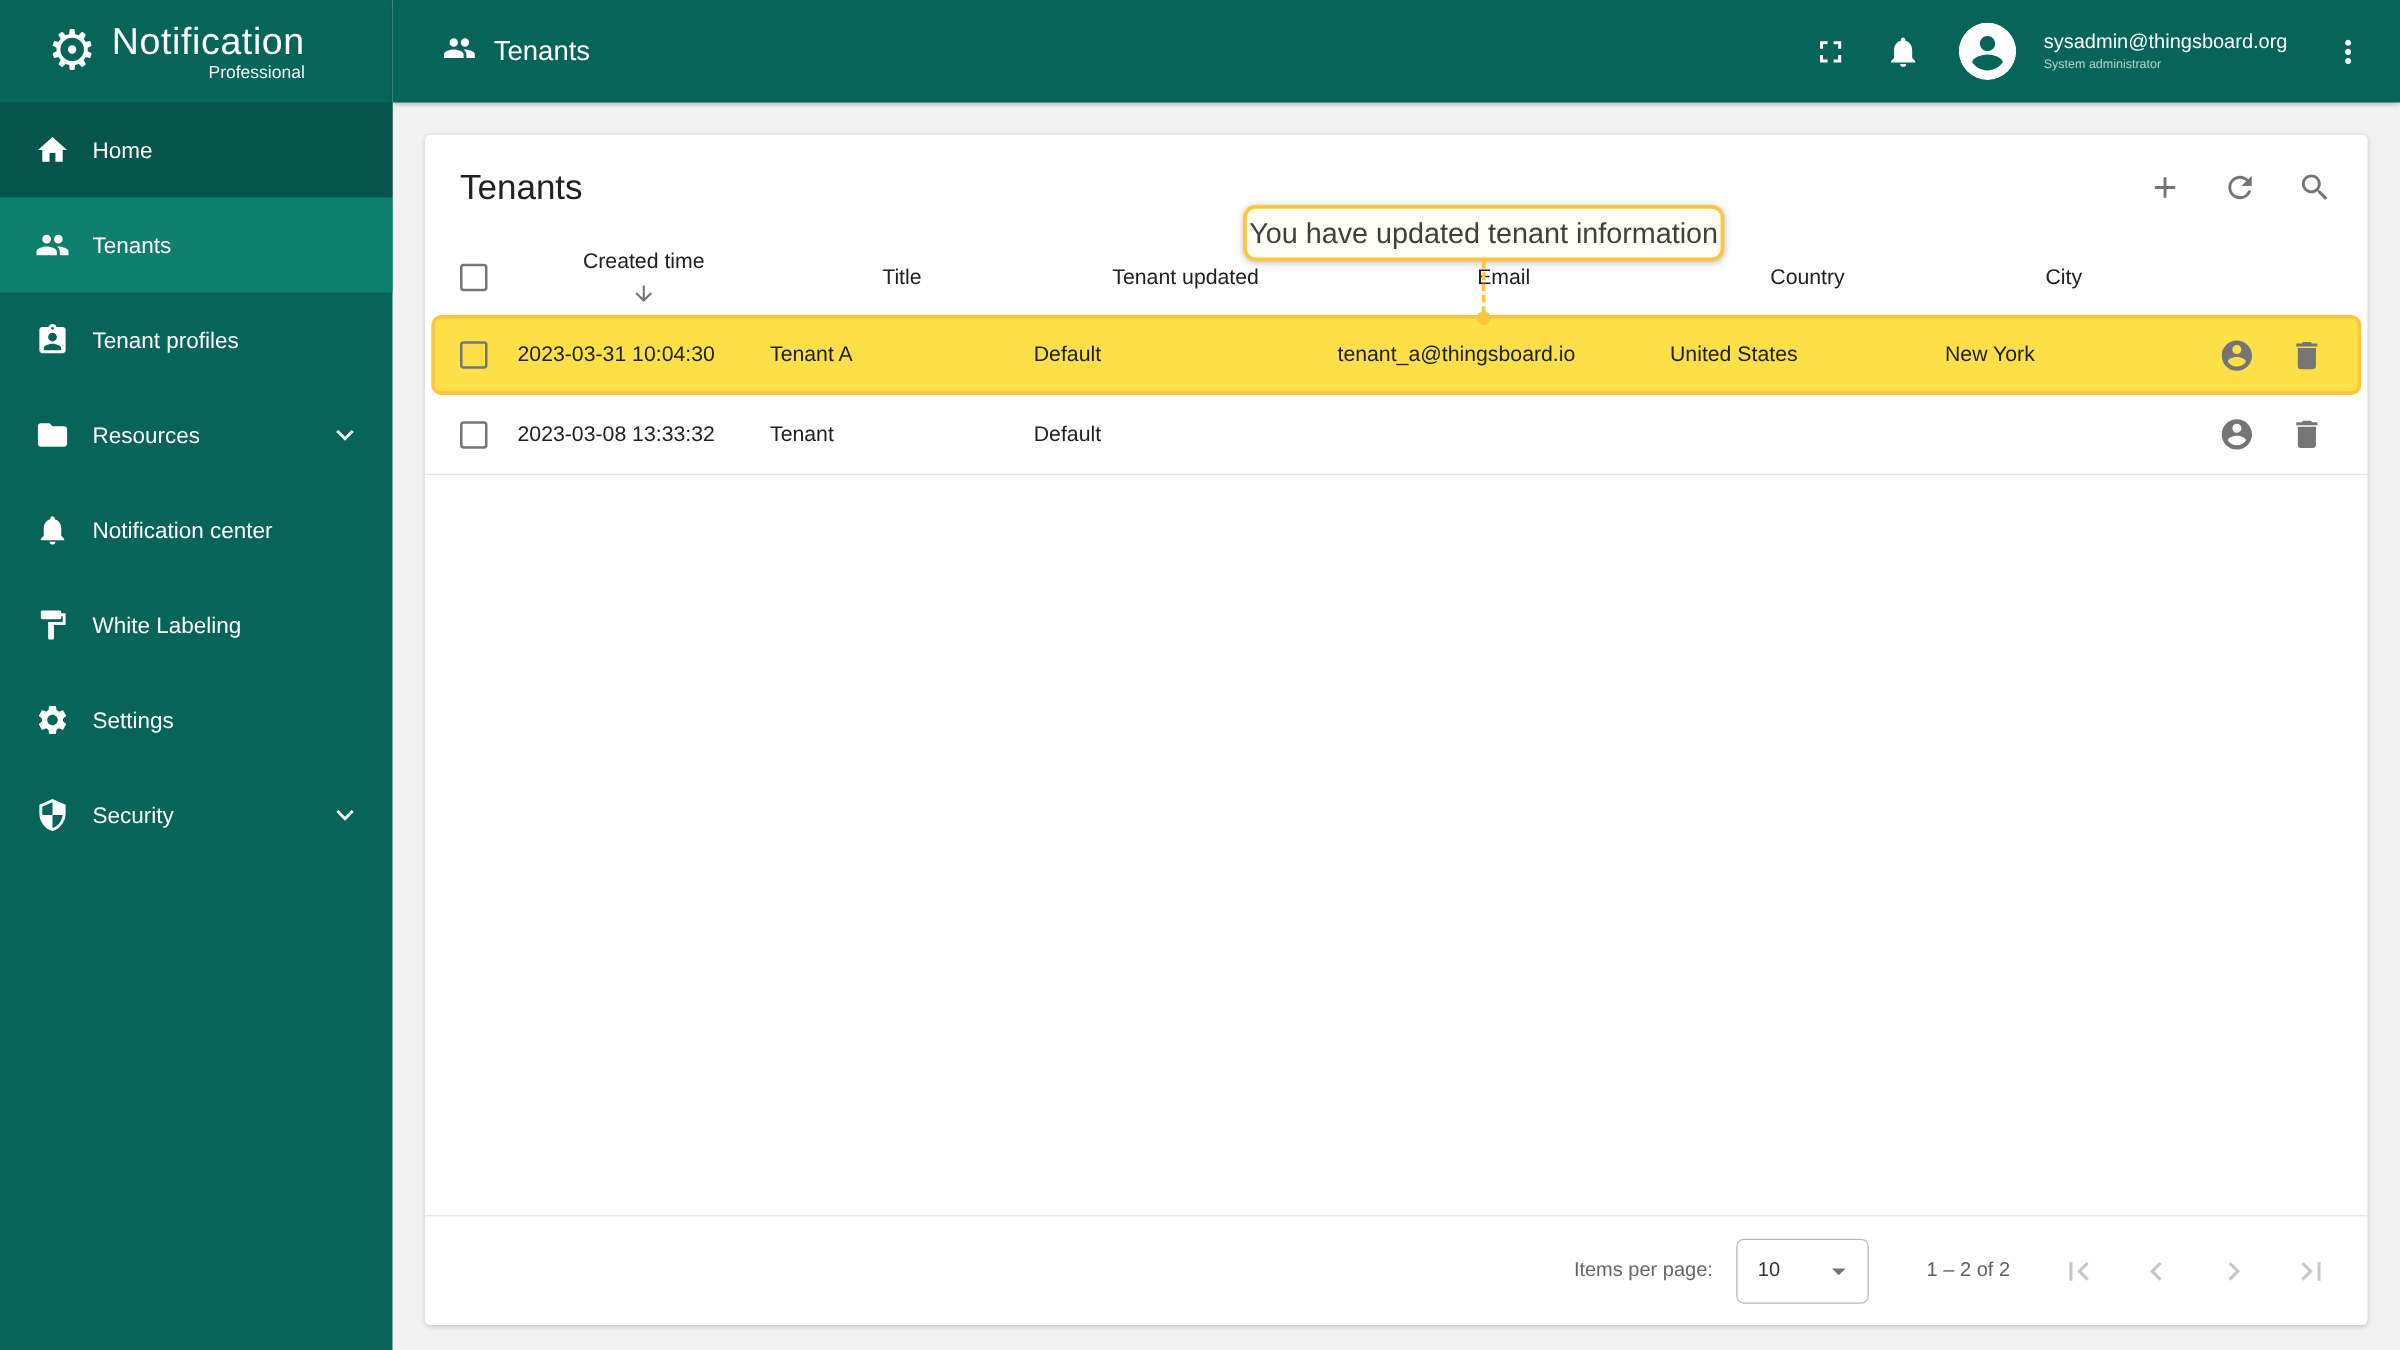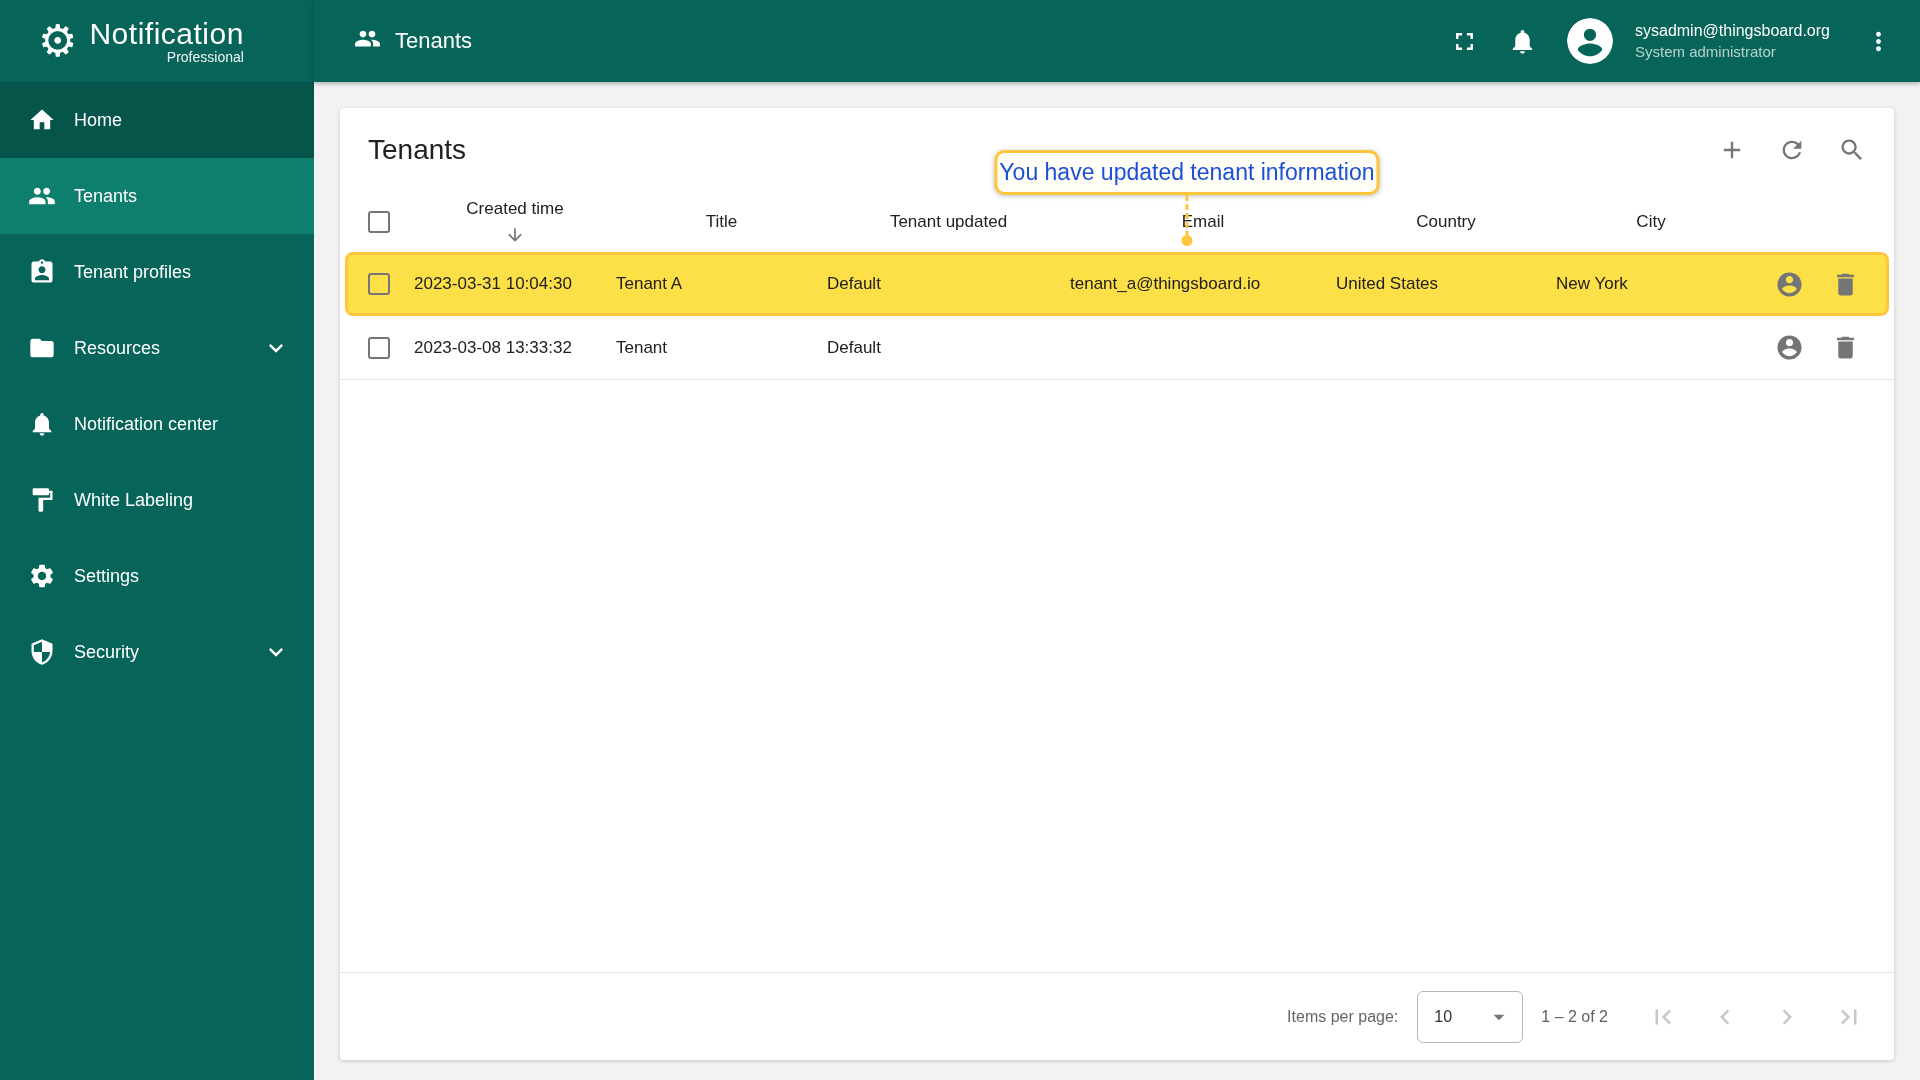--- a/index.html
+++ b/index.html
@@ -32,34 +32,34 @@
   .topbar-title { display: flex; align-items: center; gap: 14px; font-size: 22px; font-weight: 400; }
   .topbar-title svg { width: 27px; height: 27px; fill: #fff; }
   .topbar-spacer { flex: 1; }
   .topbar-right { display: flex; align-items: center; gap: 10px; }
   .icon-btn { width: 48px; height: 48px; display: flex; align-items: center; justify-content: center; cursor: pointer; border-radius: 50%; }
   .icon-btn svg { width: 29px; height: 29px; fill: #fff; }
   .avatar { width: 46px; height: 46px; border-radius: 50%; overflow: hidden; margin-left: 10px; cursor: pointer; flex-shrink: 0; }
   .avatar svg { width: 46px; height: 46px; display: block; }
   .user-info { display: flex; flex-direction: column; margin-left: 12px; margin-right: 14px; line-height: 1.3; }
   .user-email { font-size: 16px; color: #fff; }
-  .user-role { font-size: 15px; color: rgba(255,255,255,.7); }
+  .user-role { font-size: 10px; color: rgba(255,255,255,.7); }
 
   
   .content { flex: 1; padding: 26px 26px 20px 26px; min-height: 0; }
   .card { background: #fff; height: 100%; border-radius: 4px; box-shadow: 0 1px 4px rgba(0,0,0,.18); position: relative; display: flex; flex-direction: column; }
 
   .card-header { height: 84px; display: flex; align-items: center; padding: 0 18px 0 28px; flex-shrink: 0; }
   .card-title { font-size: 28px; font-weight: 400; color: #212121; flex: 1; }
   .card-actions { display: flex; align-items: center; gap: 12px; }
   .card-actions .icon-btn svg { fill: #757575; width: 28px; height: 28px; }
 
   
   .callout-wrap { position: absolute; top: 42px; left: 54.5%; transform: translateX(-50%); display: flex; flex-direction: column; align-items: center; z-index: 6; pointer-events: none; }
-  .callout { background: #fffef6; border: 3px solid #ffc53d; border-radius: 10px; padding: 6px 2px; font-size: 23px; color: #1d4ed8; white-space: nowrap; box-shadow: 0 1px 5px rgba(0,0,0,.25); }
+  .callout { background: #fffef6; border: 3px solid #ffc53d; border-radius: 10px; padding: 6px 2px; font-size: 23px; color: #404040; white-space: nowrap; box-shadow: 0 1px 5px rgba(0,0,0,.25); margin-top: 14px; }
   .callout-line { width: 0; height: 42px; border-left: 3px dashed #ffc53d; }
   .callout-dot { width: 11px; height: 11px; border-radius: 50%; background: #ffc53d; margin-top: -2px; }
 
   
   .grid-row { display: grid; grid-template-columns: 46px 202px 211px 243px 266px 220px 1fr 120px; align-items: center; }
   .thead { height: 60px; padding: 0 28px; flex-shrink: 0; }
   .th { font-size: 17px; font-weight: 400; color: #212121; display: flex; align-items: center; gap: 6px; cursor: pointer; flex-direction: column; }
   .th svg.sort { width: 20px; height: 20px; fill: #757575; }
   .trow { height: 64px; padding: 0 28px; font-size: 17px; color: #212121; flex-shrink: 0; cursor: pointer; }
   .trow.plain { border-bottom: 1px solid #e4e4e4; }
@@ -67,21 +67,21 @@
   .checkbox { width: 22px; height: 22px; border: 2px solid #757575; border-radius: 3px; background: transparent; cursor: pointer; }
   .row-actions { display: flex; justify-content: flex-end; gap: 14px; }
   .row-actions .icon-btn { width: 42px; height: 42px; }
   .row-actions .icon-btn svg { fill: #757575; width: 29px; height: 29px; }
 
   .tbody-space { flex: 1; }
 
   
   .card-footer { height: 88px; border-top: 1px solid #e4e4e4; display: flex; align-items: center; justify-content: flex-end; padding: 0 24px; color: #666; font-size: 16px; flex-shrink: 0; }
   .ipp-label { margin-right: 19px; }
-  .page-size-select { width: 106px; height: 52px; border: 1px solid rgba(0,0,0,.28); border-radius: 6px; display: flex; align-items: center; justify-content: space-between; padding: 0 10px 0 16px; color: #333; cursor: pointer; margin-right: 18px; }
+  .page-size-select { width: 106px; height: 52px; border: 1px solid rgba(0,0,0,.28); border-radius: 6px; display: flex; align-items: center; justify-content: space-between; padding: 0 10px 0 16px; color: #333; cursor: pointer; margin-right: 46px; }
   .page-size-select svg { width: 26px; height: 26px; fill: #757575; }
   .range-label { margin-right: 40px; color: #5f5f5f; }
   .pager { display: flex; align-items: center; gap: 32px; padding-right: 6px; }
   .pager .pg-btn { width: 30px; height: 30px; display: flex; align-items: center; justify-content: center; cursor: default; }
   .pager .pg-btn svg { width: 30px; height: 30px; fill: #c7c7c7; }
 </style>
 </head>
 <body>
 
 <div class="app">

